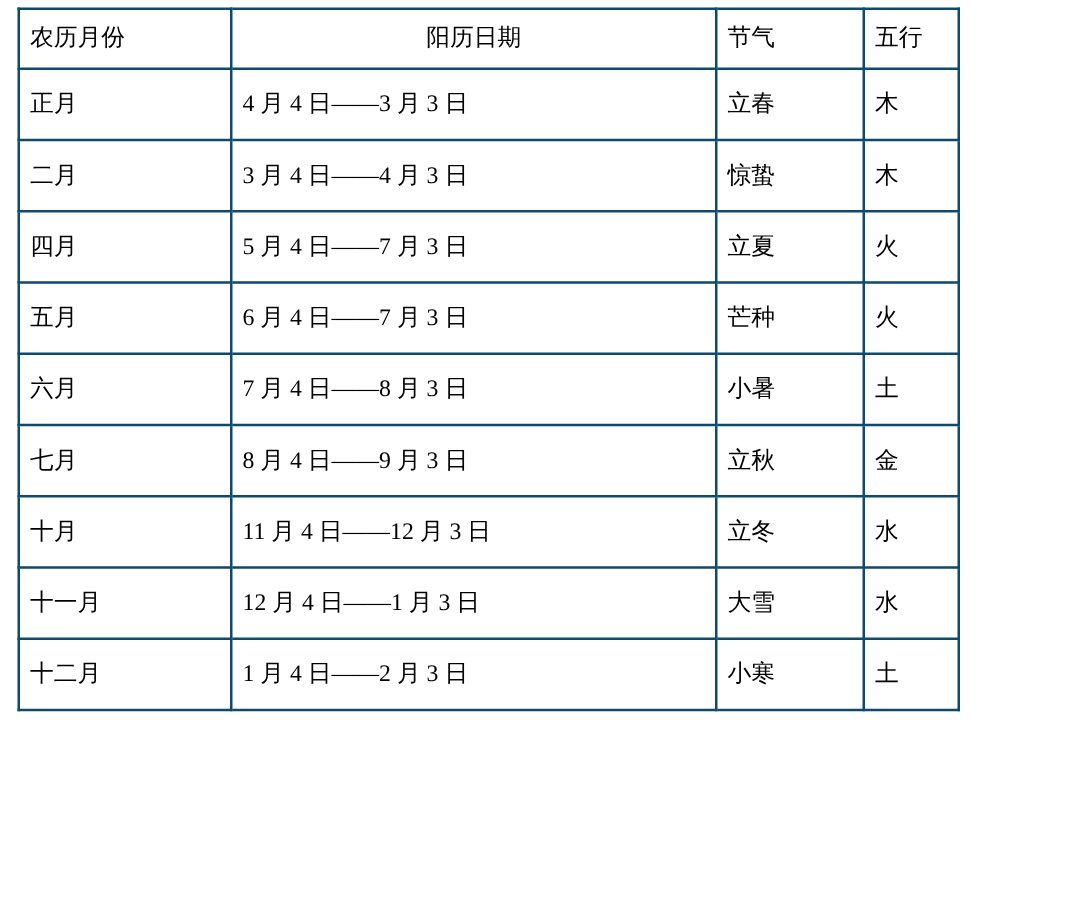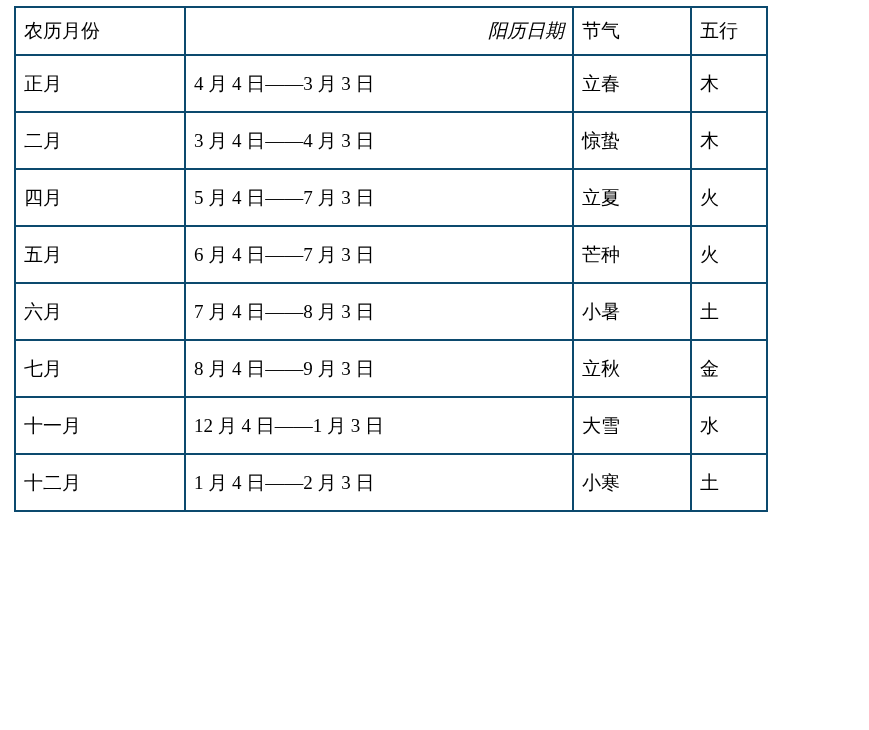--- a/index.html
+++ b/index.html
@@ -39,21 +39,21 @@
     overflow: hidden;
   }
   table.calendar tr.header td {
     height: 46px;
     font-size: 19px;
   }
   .col-month  { width: 170px; }
   .col-solar  { width: 388px; }
   .col-term   { width: 118px; }
   .col-wuxing { width: 76px; }
-  .center { text-align: right; font-style: italic; }
+  .center { text-align: center; }
   .left   { text-align: left; }
 </style>
 </head>
 <body>
 
 <div class="sheet">
   <table class="calendar">
     <colgroup>
       <col class="col-month">
       <col class="col-solar">
@@ -98,20 +98,26 @@
         <td class="left">小暑</td>
         <td class="left">土</td>
       </tr>
       <tr>
         <td class="left">七月</td>
         <td class="left">8 月 4 日——9 月 3 日</td>
         <td class="left">立秋</td>
         <td class="left">金</td>
       </tr>
       <tr>
+        <td class="left">十月</td>
+        <td class="left">11 月 4 日——12 月 3 日</td>
+        <td class="left">立冬</td>
+        <td class="left">水</td>
+      </tr>
+      <tr>
         <td class="left">十一月</td>
         <td class="left">12 月 4 日——1 月 3 日</td>
         <td class="left">大雪</td>
         <td class="left">水</td>
       </tr>
       <tr>
         <td class="left">十二月</td>
         <td class="left">1 月 4 日——2 月 3 日</td>
         <td class="left">小寒</td>
         <td class="left">土</td>

